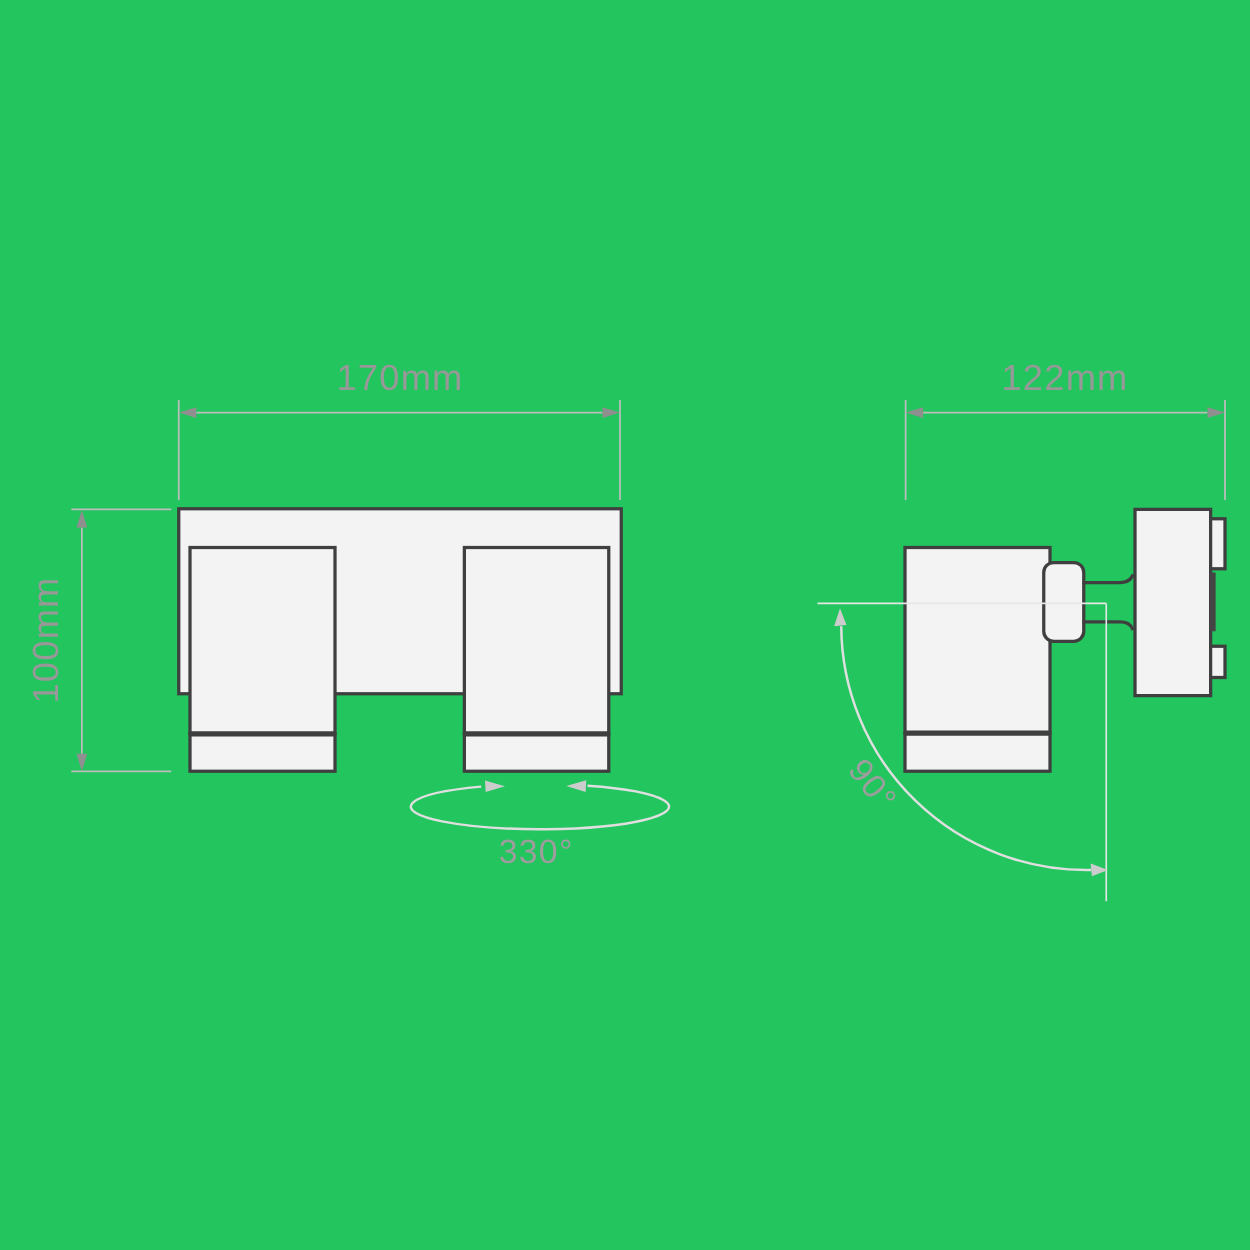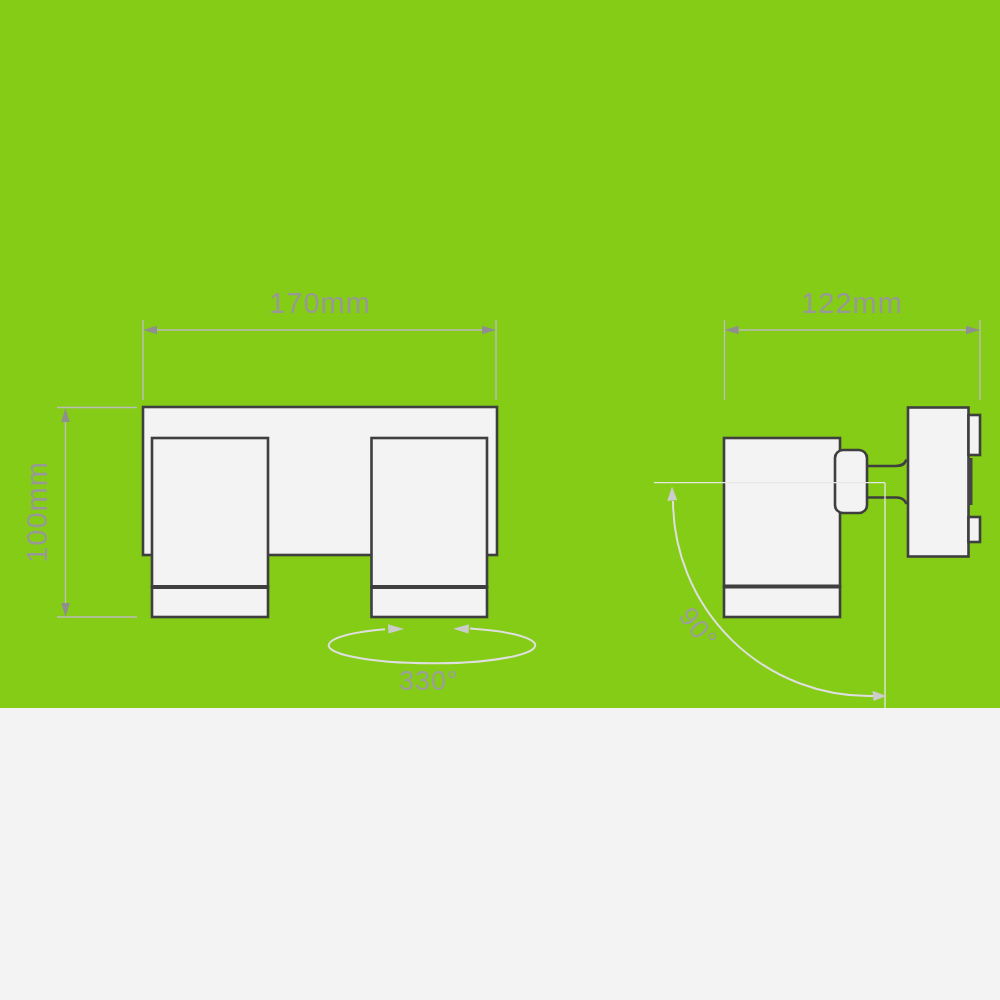--- a/index.html
+++ b/index.html
@@ -3,22 +3,22 @@
 <meta charset="utf-8">
 <style>
   html, body {
     margin: 0;
     padding: 0;
     background: #f3f3f3;
   }
   .canvas {
     position: relative;
     width: 1000px;
-    height: 708px;
-    background: #84cc16;
+    height: 1000px;
+    background: #22c55e;
     overflow: hidden;
     font-family: "Liberation Sans", "DejaVu Sans", sans-serif;
   }
   svg { display: block; }
 
   .outline {
     fill: #f3f3f3;
     stroke: #3f3f3f;
     stroke-width: 2.6;
   }

